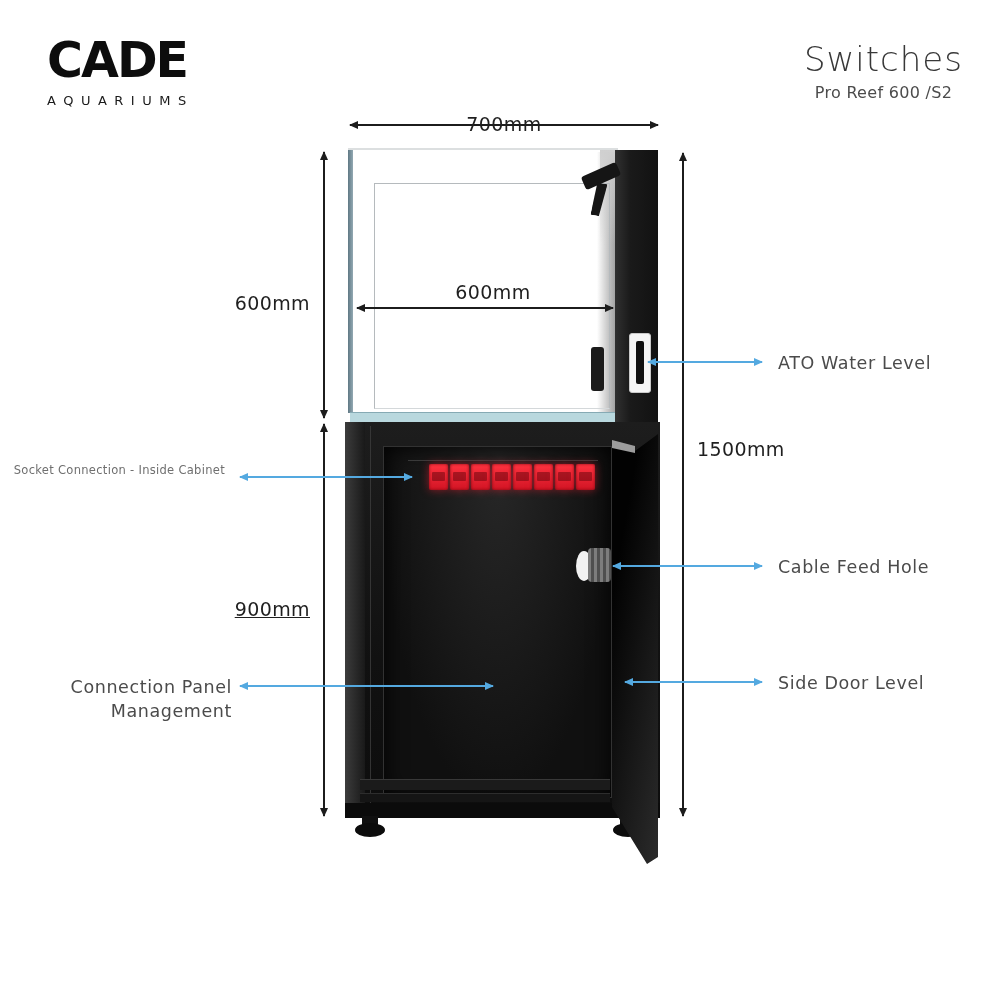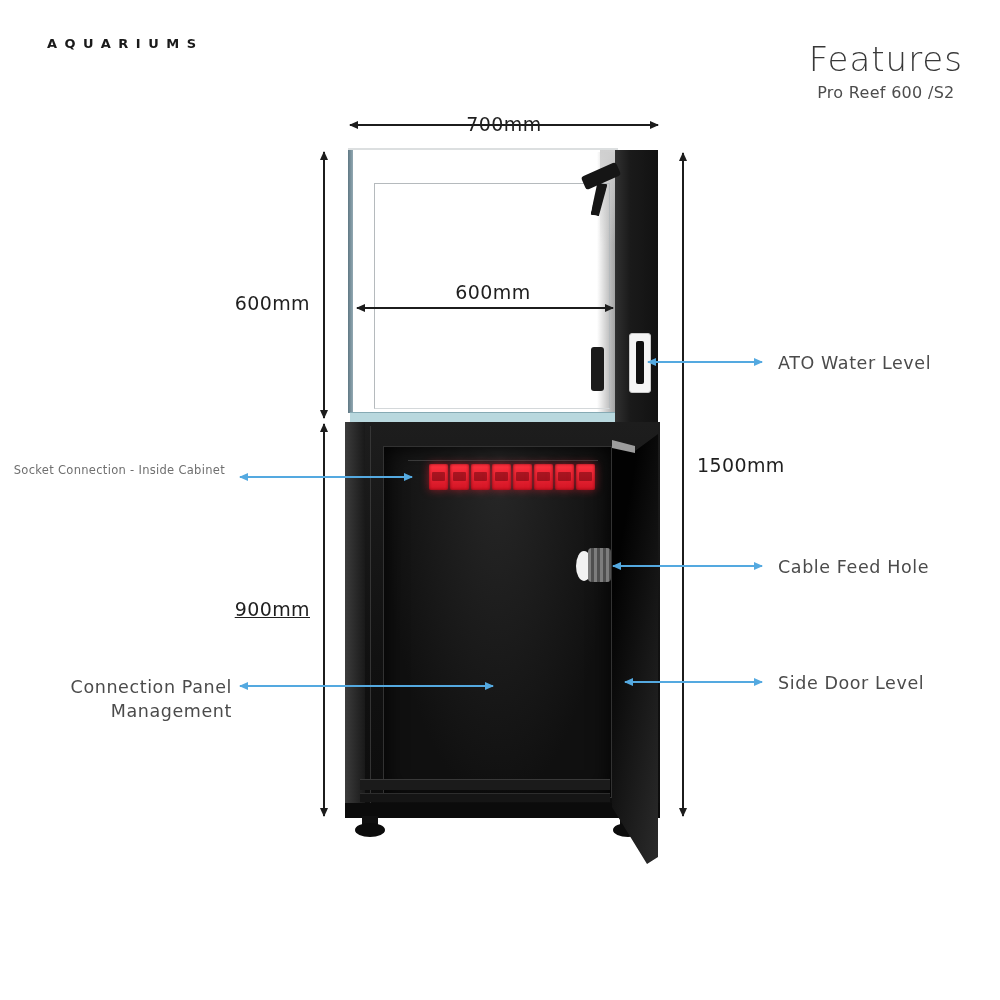--- a/index.html
+++ b/index.html
@@ -6,21 +6,21 @@
     --blue:#54a9e0; --red:#e2182b; --glass:#7d95a1; --glassbot:#b9d8de;
     --blk:#161616; --dim:#1c1c1c; --lbl:#4b4b4b;
   }
   html,body{margin:0;padding:0;}
   body{font-family:"DejaVu Sans","Liberation Sans",sans-serif;background:#ffffff;}
   .canvas{position:relative;width:1000px;height:1000px;background:#ffffff;overflow:hidden;}
   .abs{position:absolute;}
 
   
   .logo-word{font-weight:900;font-size:49px;letter-spacing:-2px;color:#0d0d0d;line-height:1;}
-  .logo-sub{font-size:13px;letter-spacing:7.5px;color:#1a1a1a;margin-top:0;font-weight:bold;}
+  .logo-sub{font-size:13px;letter-spacing:7.5px;color:#1a1a1a;margin-top:8px;}
   .features-title{font-size:34px;font-weight:300;color:#383838;letter-spacing:1px;text-align:right;line-height:1;}
   .features-sub{font-size:16px;color:#4c4c4c;text-align:center;margin-top:7px;letter-spacing:.3px;}
 
   
   .dh{position:absolute;height:2px;background:var(--dim);}
   .dh::before,.dh::after{content:'';position:absolute;top:1px;width:0;height:0;
     border-top:4px solid transparent;border-bottom:4px solid transparent;transform:translateY(-50%);}
   .dh::before{left:-1px;border-right:9px solid var(--dim);}
   .dh::after{right:-1px;border-left:9px solid var(--dim);}
   .dv{position:absolute;width:2px;background:var(--dim);}
@@ -80,24 +80,25 @@
     background:linear-gradient(100deg,#020202 25%,#161616 60%,#2c2c2c 100%);}
   .door-top{left:610px;top:424px;width:50px;height:441px;
     clip-path:polygon(2px 16px,25px 22px,25px 29px,2px 24px);background:#9d9d9d;}
 </style>
 </head>
 <body>
 
 <div class="canvas">
 
   <div class="abs" style="left:47px;top:36px;">
+    <div class="logo-word">CADE</div>
     <div class="logo-sub">AQUARIUMS</div>
   </div>
   <div class="abs" style="right:37px;top:42px;">
-    <div class="features-title">Features</div>
+    <div class="features-title">Switches</div>
     <div class="features-sub">Pro Reef 600 /S2</div>
   </div>
 
   <div class="abs tank-top"></div>
   <div class="abs tank-body"></div>
   <div class="abs glass-right"></div>
   <div class="abs glass-corner"></div>
   <div class="abs inner-rim"></div>
   <div class="abs glass-left"></div>
   <div class="abs tank-bottom"></div>
@@ -140,21 +141,21 @@
   <div class="dh" style="left:350px;top:124px;width:308px;"></div>
   <div class="dimlbl" style="left:440px;top:100px;width:128px;text-align:center;margin-top:13px;">700mm</div>
 
   <div class="dv" style="left:323px;top:152px;height:266px;"></div>
   <div class="dimlbl" style="right:690px;top:292px;">600mm</div>
 
   <div class="dh" style="left:357px;top:307px;width:256px;"></div>
   <div class="dimlbl" style="left:430px;top:281px;width:126px;text-align:center;">600mm</div>
 
   <div class="dv" style="left:682px;top:153px;height:663px;"></div>
-  <div class="dimlbl" style="left:697px;top:454px;">1500mm</div>
+  <div class="dimlbl" style="left:697px;top:438px;">1500mm</div>
 
   <div class="dv" style="left:323px;top:424px;height:392px;"></div>
   <div class="dimlbl" style="right:690px;top:598px;text-decoration:underline;">900mm</div>
 
   <div class="ch" style="left:240px;top:476px;width:172px;"></div>
   <div class="ch" style="left:648px;top:361px;width:114px;"></div>
   <div class="ch" style="left:613px;top:565px;width:149px;"></div>
   <div class="ch" style="left:240px;top:685px;width:253px;"></div>
   <div class="ch" style="left:625px;top:681px;width:137px;"></div>
 

